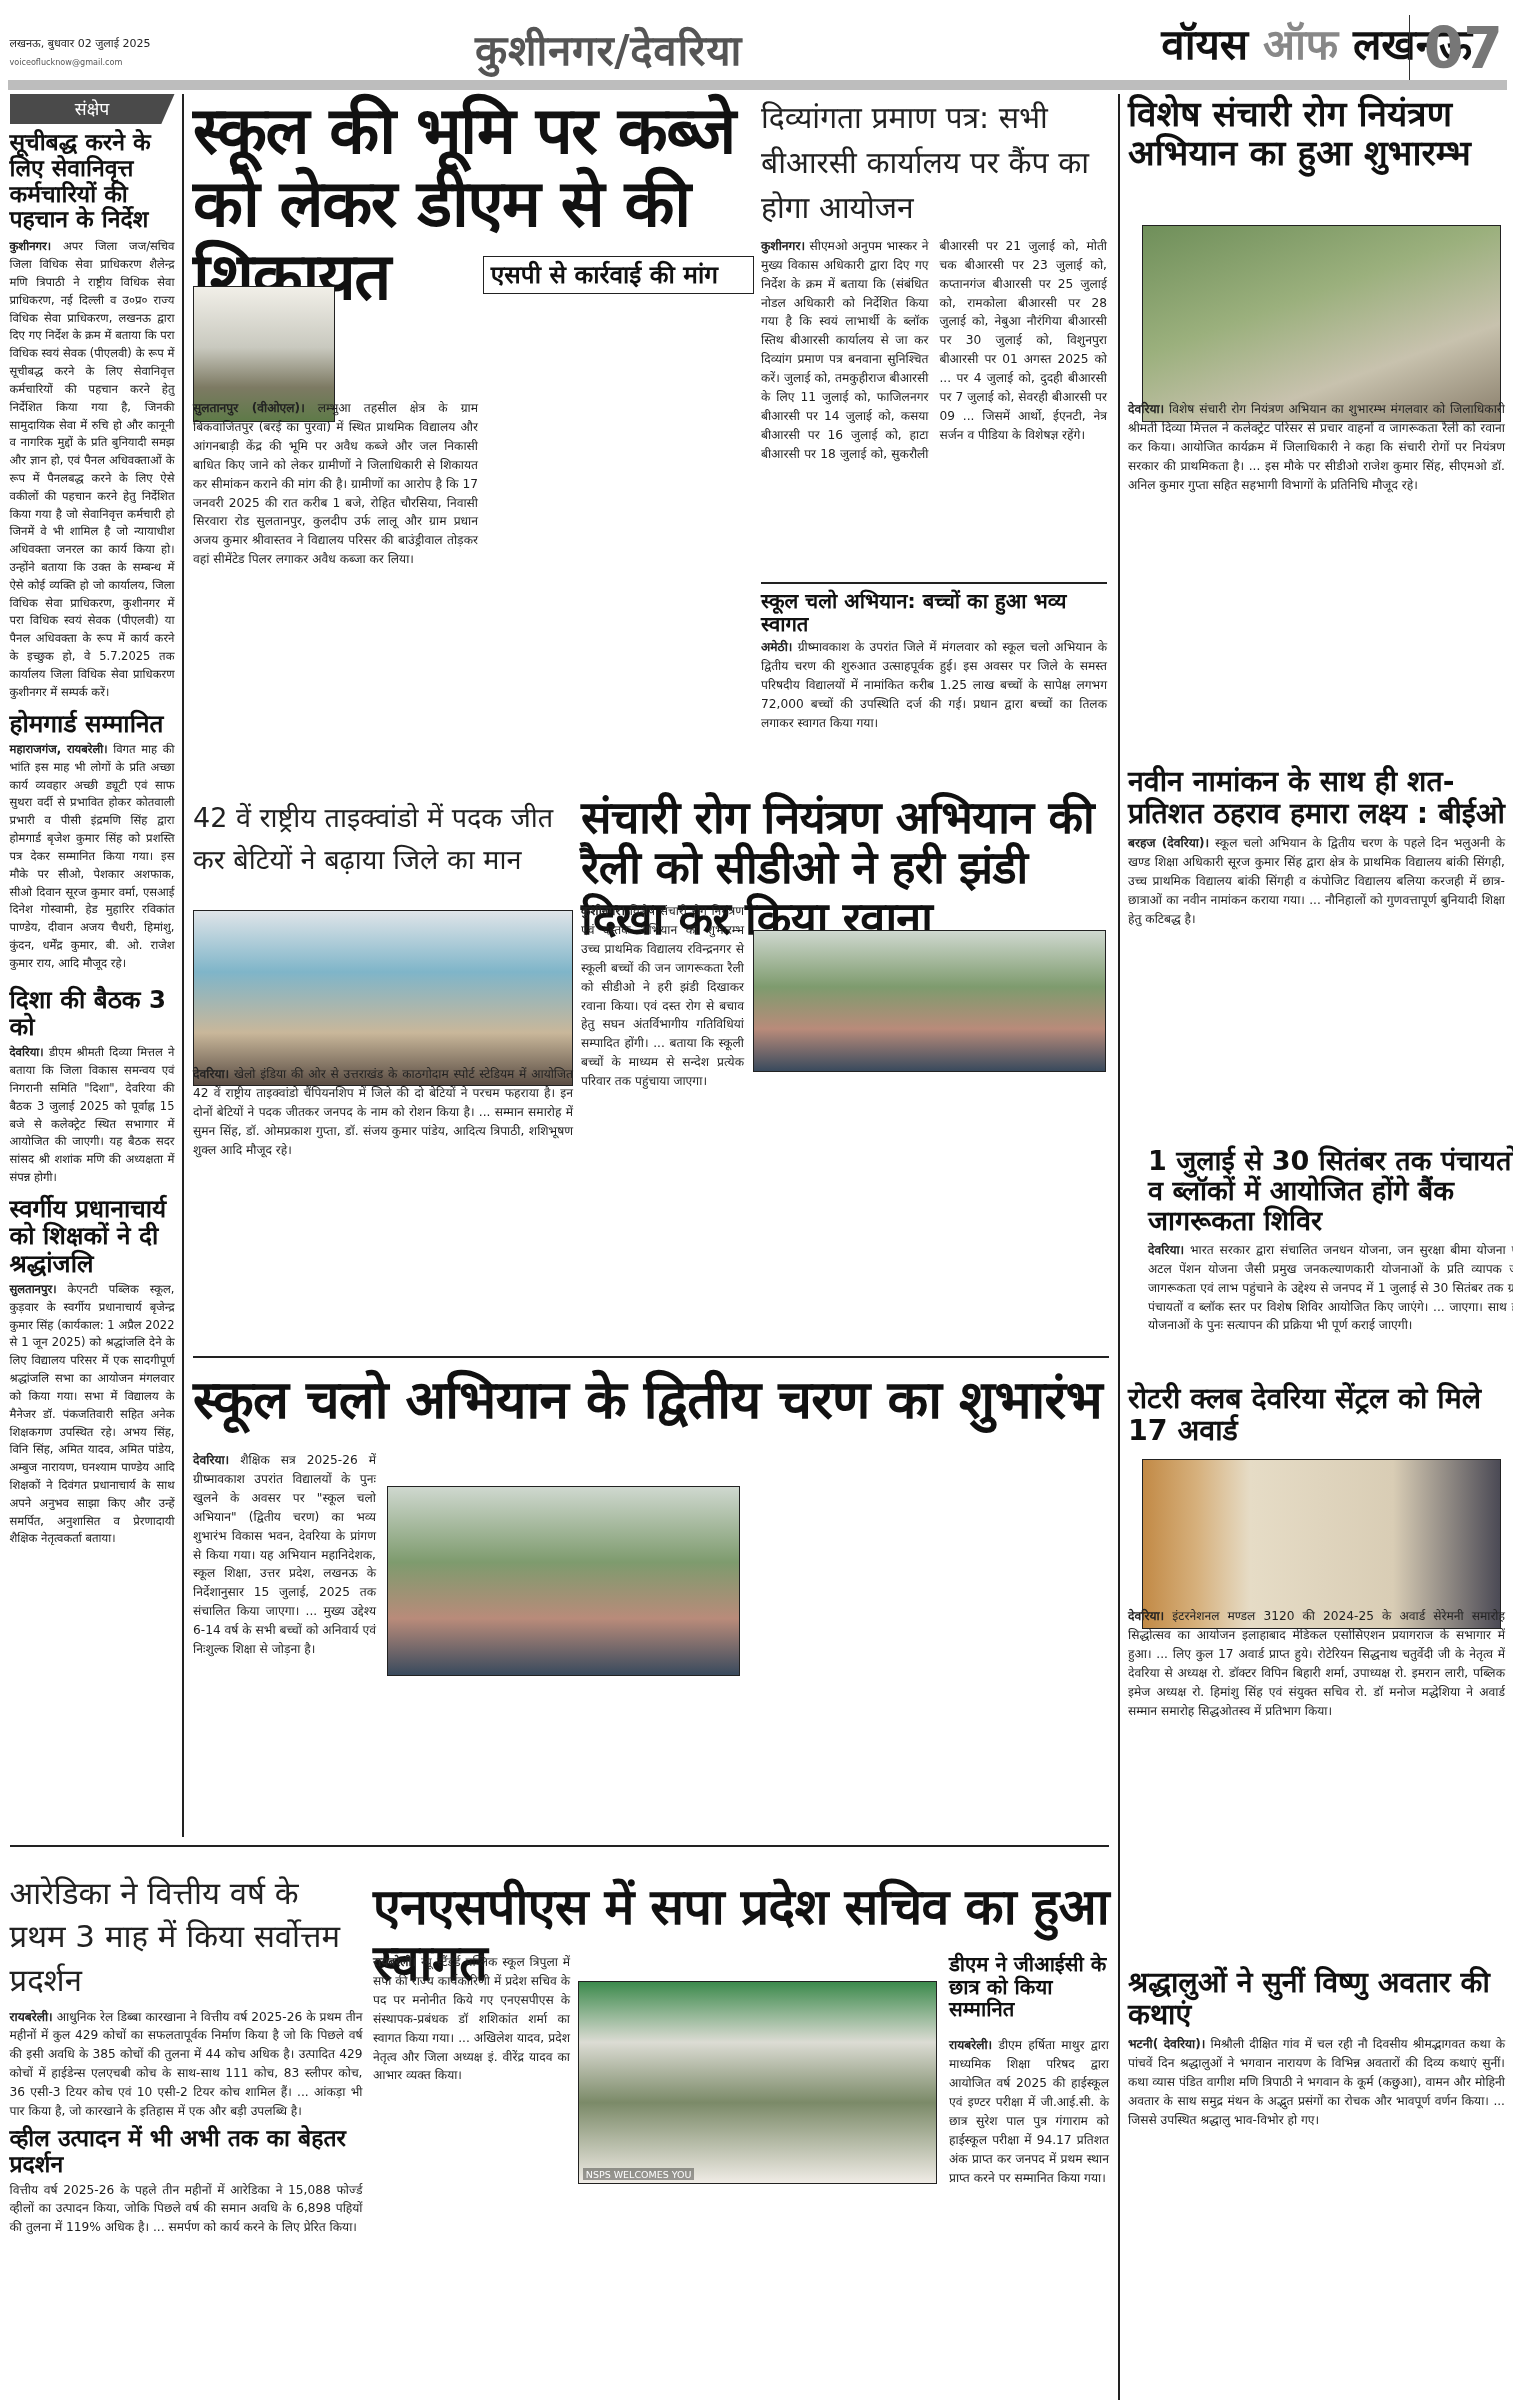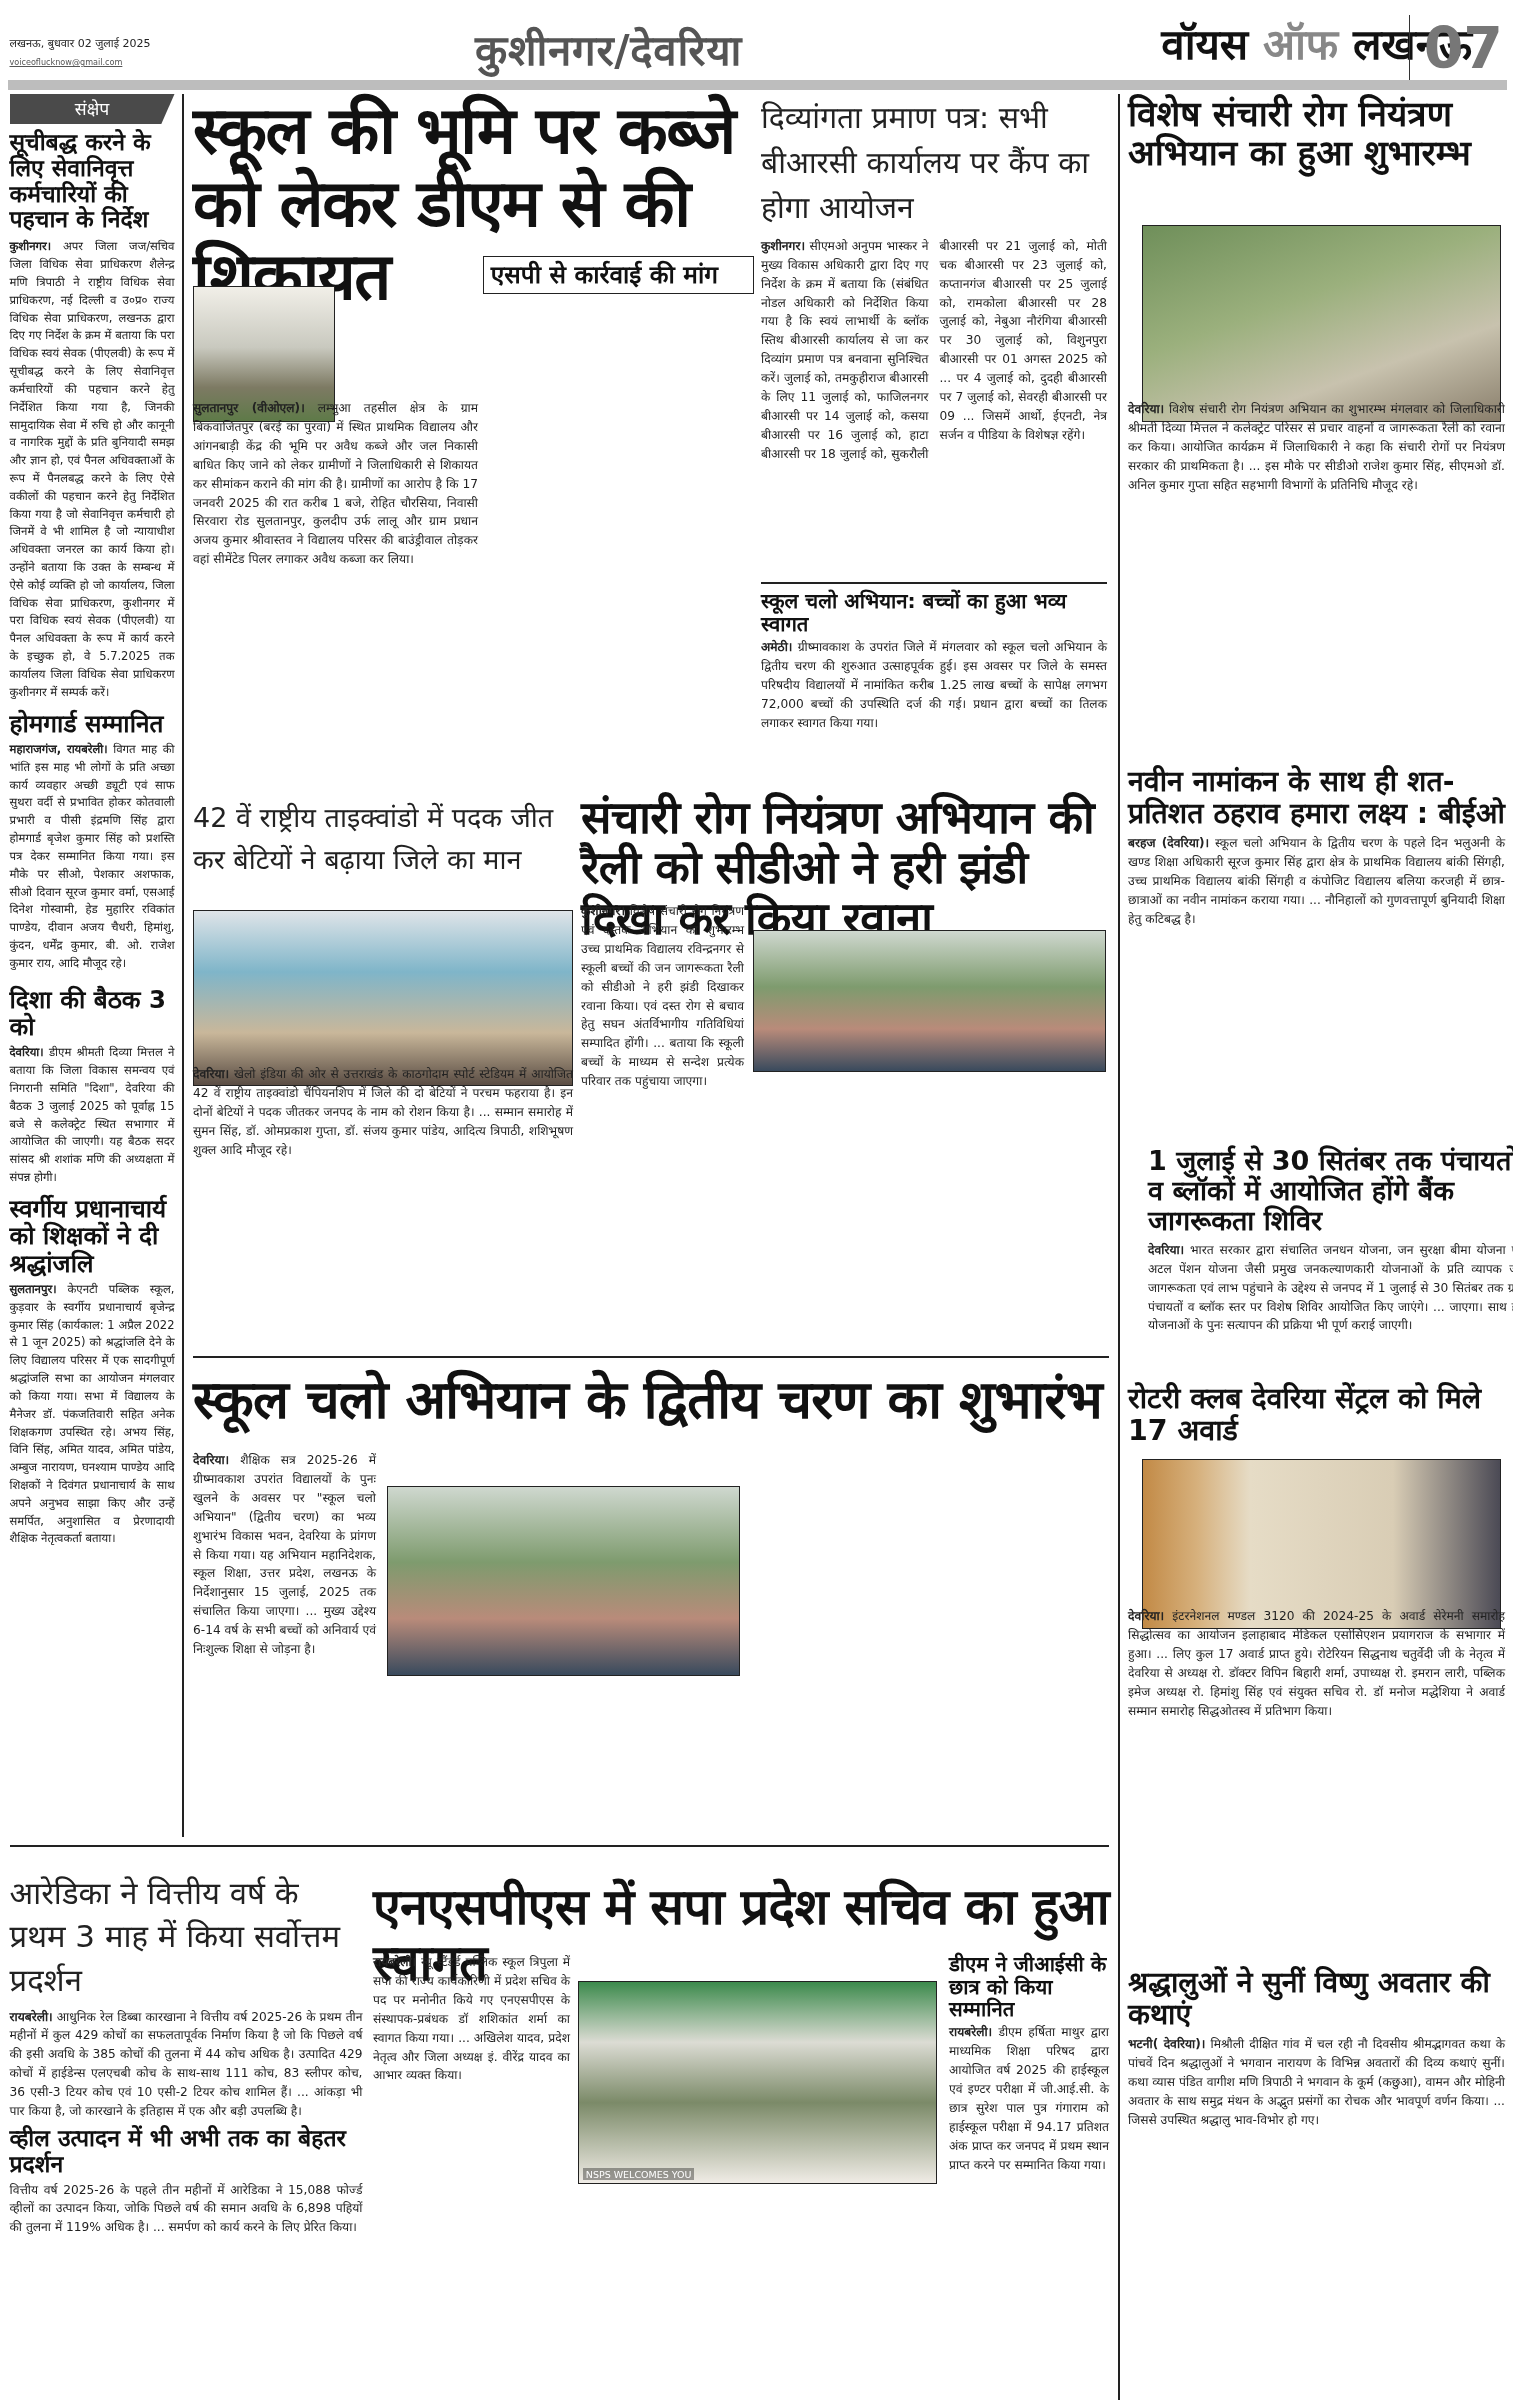--- a/index.html
+++ b/index.html
@@ -1,19 +1,19 @@
 <!DOCTYPE html>
 <html style="font-size:11px"><head>
 <meta charset="utf-8">
 <style>
   * { box-sizing: border-box; margin: 0; padding: 0; }
   body { width: 1514px; height: 2401px; background: #fff; font-family: "DejaVu Sans", sans-serif; color: #1a1a1a; overflow: hidden; position: relative; }
   .masthead { position: absolute; left: 0; top: 0; width: 1514px; height: 81px; }
   .mh-date { position: absolute; left: 9.5px; top: 35px; font-size: 11px; color: #222; }
-  .mh-email { position: absolute; left: 9.5px; top: 57px; font-size: 8.1px; color: #555; text-decoration: underline; }
+  .mh-email { position: absolute; left: 9.5px; top: 57px; font-size: 8.1px; color: #555; }
   .mh-section { position: absolute; left: 475px; top: 20.3px; font-size: 42px; font-weight: bold; color: #555; letter-spacing: 0.7px; }
   .mh-brand { position: absolute; right: 42px; top: 13.6px; font-size: 42px; font-weight: bold; color: #111; }
   .mh-brand .of { color: #888; }
   .mh-page { position: absolute; right: 11px; top: 15px; font-size: 57px; font-weight: bold; color: #777; border-left: 1.4px solid #333; padding-left: 14px; }
   .mh-bar { position: absolute; left: 8.1px; top: 80px; width: 1499px; height: 9.5px; background: #bdbdbd; }
   .col { position: absolute; }
   .vrule { position: absolute; width: 2px; background: #222; }
   .hrule { position: absolute; height: 2px; background: #222; }
   .hl { font-weight: bold; line-height: 1.12; color: #111; }
   .hl-xl { font-size: 65px; letter-spacing: -1.4px; }
@@ -158,15 +158,15 @@
 </div>
 <div class="col" style="left:373px; top:1953px; width:197px;">
   <p class="body"><span class="dl">रायबरेली।</span> <span>न्यू स्टैंडर्ड पब्लिक स्कूल त्रिपुला में सपा की राज्य कार्यकारिणी में प्रदेश सचिव के पद पर मनोनीत किये गए एनएसपीएस के संस्थापक-प्रबंधक डॉ शशिकांत शर्मा का स्वागत किया गया। ... अखिलेश यादव, प्रदेश नेतृत्व और जिला अध्यक्ष इं. वीरेंद्र यादव का आभार व्यक्त किया।</span></p>
 </div>
 <div class="photo ph-nsps" style="left:578px; top:1953px; width:359px; height:203px;">
   <span class="cap">NSPS WELCOMES YOU</span>
 </div>
 
 <div class="col" style="left:949px; top:1953px; width:160px;">
   <h2 class="hl" style="font-size:20.3px;">डीएम ने जीआईसी के छात्र को किया सम्मानित</h2>
-  <p class="body" style="margin-top:2px;"><span class="dl">रायबरेली।</span> <span>डीएम हर्षिता माथुर द्वारा माध्यमिक शिक्षा परिषद द्वारा आयोजित वर्ष 2025 की हाईस्कूल एवं इण्टर परीक्षा में जी.आई.सी. के छात्र सुरेश पाल पुत्र गंगाराम को हाईस्कूल परीक्षा में 94.17 प्रतिशत अंक प्राप्त कर जनपद में प्रथम स्थान प्राप्त करने पर सम्मानित किया गया।</span></p>
+  <p class="body" style="margin-top:15px;"><span class="dl">रायबरेली।</span> <span>डीएम हर्षिता माथुर द्वारा माध्यमिक शिक्षा परिषद द्वारा आयोजित वर्ष 2025 की हाईस्कूल एवं इण्टर परीक्षा में जी.आई.सी. के छात्र सुरेश पाल पुत्र गंगाराम को हाईस्कूल परीक्षा में 94.17 प्रतिशत अंक प्राप्त कर जनपद में प्रथम स्थान प्राप्त करने पर सम्मानित किया गया।</span></p>
 </div>
 
 
 </body></html>

